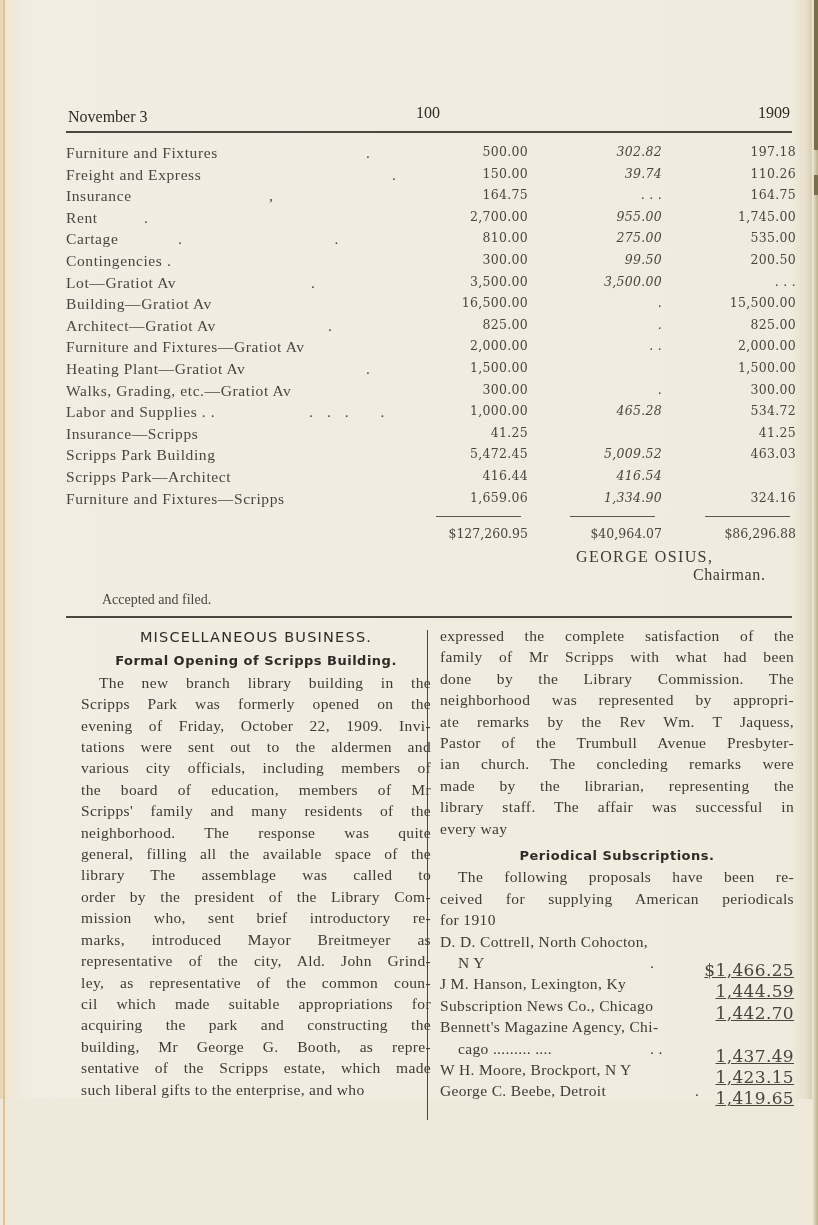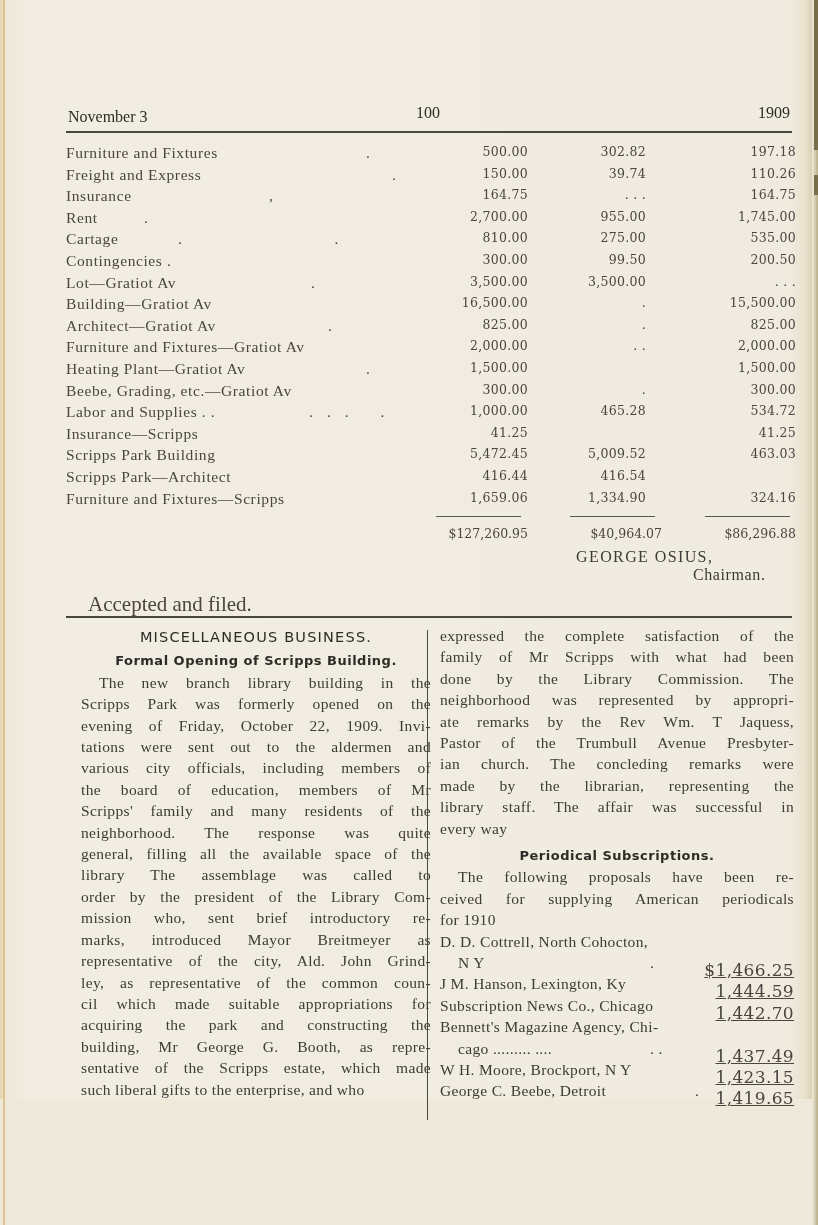--- a/index.html
+++ b/index.html
@@ -25,30 +25,30 @@
     .rule { position:absolute; height:1px; background:#4a4640; }
 
     .ledger { position:absolute; top:144px; left:66px; width:730px; }
     .ledger-row { position:relative; height:21.6px; font-size:15.5px; letter-spacing:0.6px; }
     .ledger-row .label { position:absolute; left:0; top:0; white-space:nowrap; color:#4a4540; }
     .ledger-row .dots { position:absolute; top:0; color:#4a4540; white-space:pre; }
     .ledger-row .c1, .ledger-row .c2, .ledger-row .c3 {
       position:absolute; top:0; text-align:right; font-family:"DejaVu Serif", serif; font-size:12.5px; letter-spacing:0.3px; color:#4a4540;
     }
     .c1 { right:268px; }
-    .c2 { right:150px; }
+    .c2 { right:134px;font-style:italic; }
     .c3 { right:0px; }
 
     .total-lines { position:absolute; top:516px; left:0; width:818px; }
     .total-lines div { position:absolute; height:1px; background:#5a5650; top:0; }
     .totals { position:absolute; top:526px; left:66px; width:730px; height:20px; }
     .totals span { position:absolute; top:0; font-family:"DejaVu Serif", serif; font-size:12.5px; color:#4a4540; text-align:right; }
     .signature { position:absolute; top:548px; left:576px; font-size:16px; letter-spacing:1.4px; color:#3e3a35; }
     .sig-title { position:absolute; top:566px; left:693px; font-size:16px; letter-spacing:0.6px; color:#3e3a35; }
-    .accepted { position:absolute; top:592px; left:88px; font-size:21px; color:#4a4540; }
+    .accepted { position:absolute; top:592px; left:102px; font-size:14px; color:#4a4540; }
 
     .col-divider { position:absolute; left:427px; top:630px; width:1px; height:490px; background:#4a4640; }
 
     .col { position:absolute; top:625px; font-size:15.5px; line-height:21.4px; color:#3e3a35; letter-spacing:0.35px; }
     .col-left { left:81px; width:350px; }
     .col-right { left:440px; width:354px; }
     .h-main { font-family:"DejaVu Sans", sans-serif; font-weight:normal; font-size:14.5px; letter-spacing:1.2px; text-align:center; margin:2px 0 0 0; color:#2e2b27; }
     .h-sub { font-family:"DejaVu Sans", sans-serif; font-weight:bold; font-size:13px; letter-spacing:0.5px; text-align:center; margin:2px 0 0 0; color:#2e2b27; }
     .para { text-align:justify; margin:0; }
     .para .line { display:block; text-align:justify; text-align-last:justify; white-space:nowrap; }
@@ -146,21 +146,21 @@
         <span class="c3">2,000.00</span>
       </div>
       <div class="ledger-row">
         <span class="label">Heating Plant—Gratiot Av</span>
         <span class="dots" style="left:300px">.</span>
         <span class="c1">1,500.00</span>
         <span class="c2"></span>
         <span class="c3">1,500.00</span>
       </div>
       <div class="ledger-row">
-        <span class="label">Beebe, Grading, etc.—Gratiot Av</span>
+        <span class="label">Walks, Grading, etc.—Gratiot Av</span>
         <span class="c1">300.00</span>
         <span class="c2">.</span>
         <span class="c3">300.00</span>
       </div>
       <div class="ledger-row">
         <span class="label">Labor and Supplies . .</span>
         <span class="dots" style="left:243px">.   .   .       .</span>
         <span class="c1">1,000.00</span>
         <span class="c2">465.28</span>
         <span class="c3">534.72</span>

